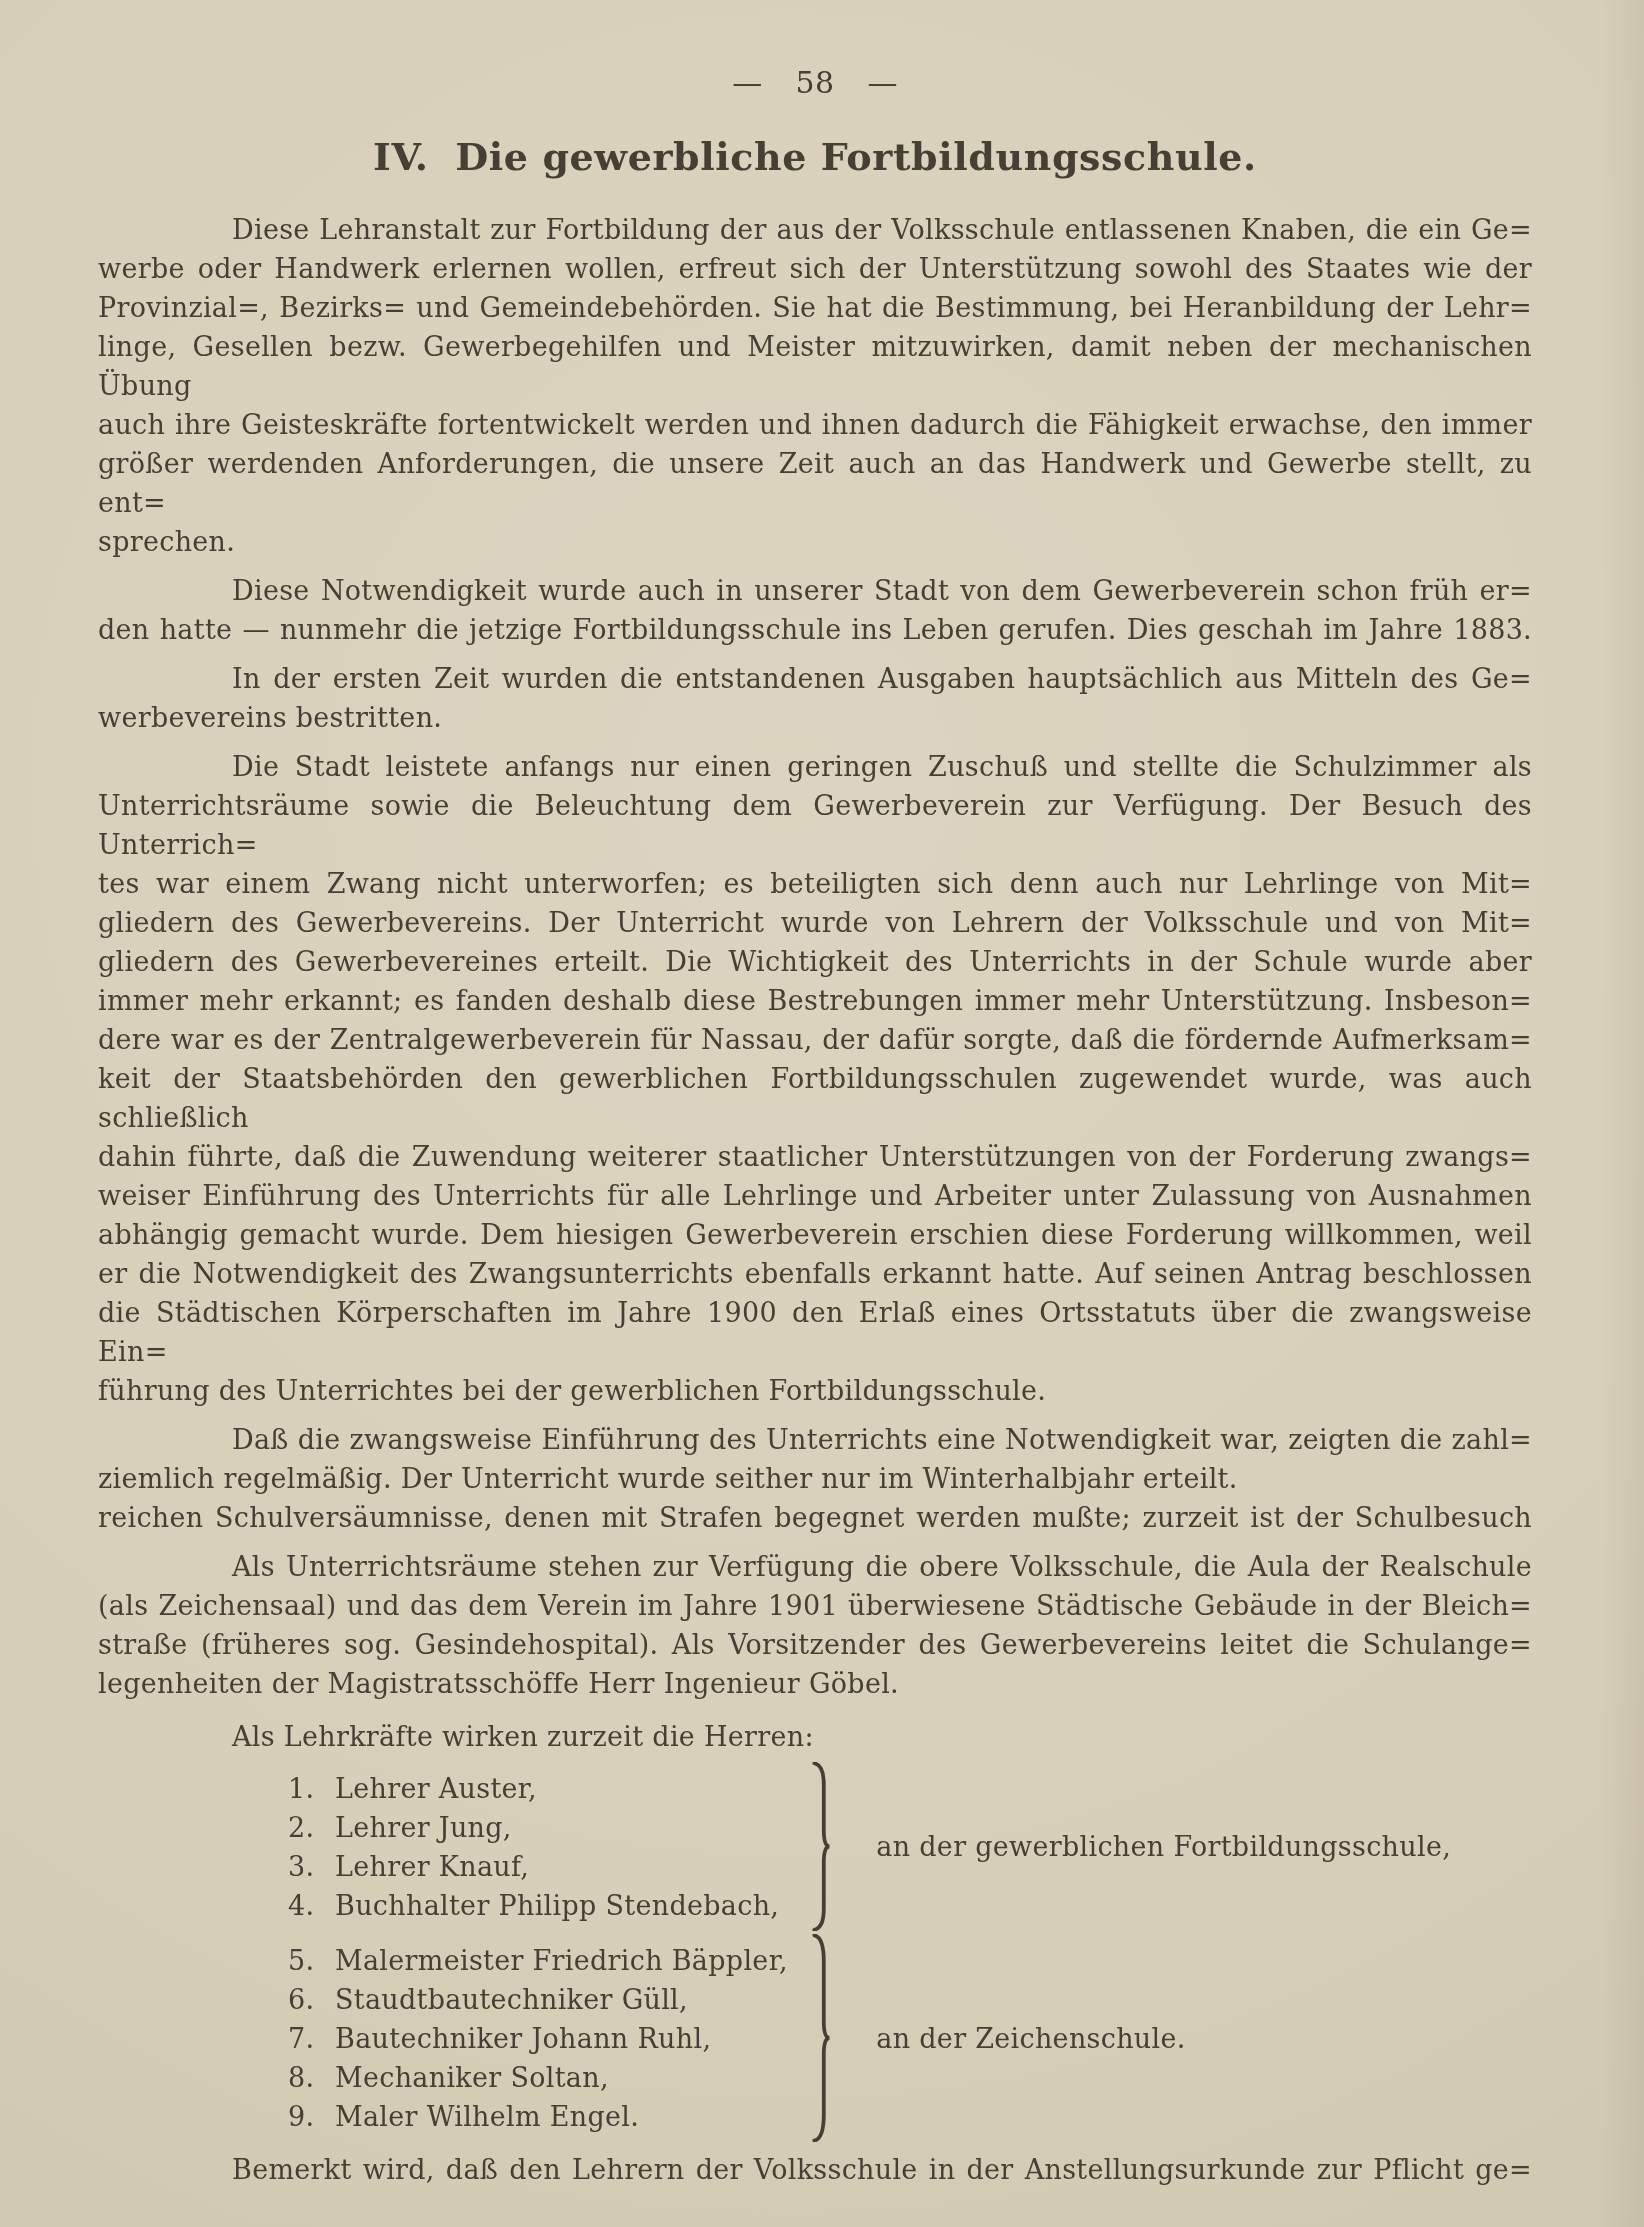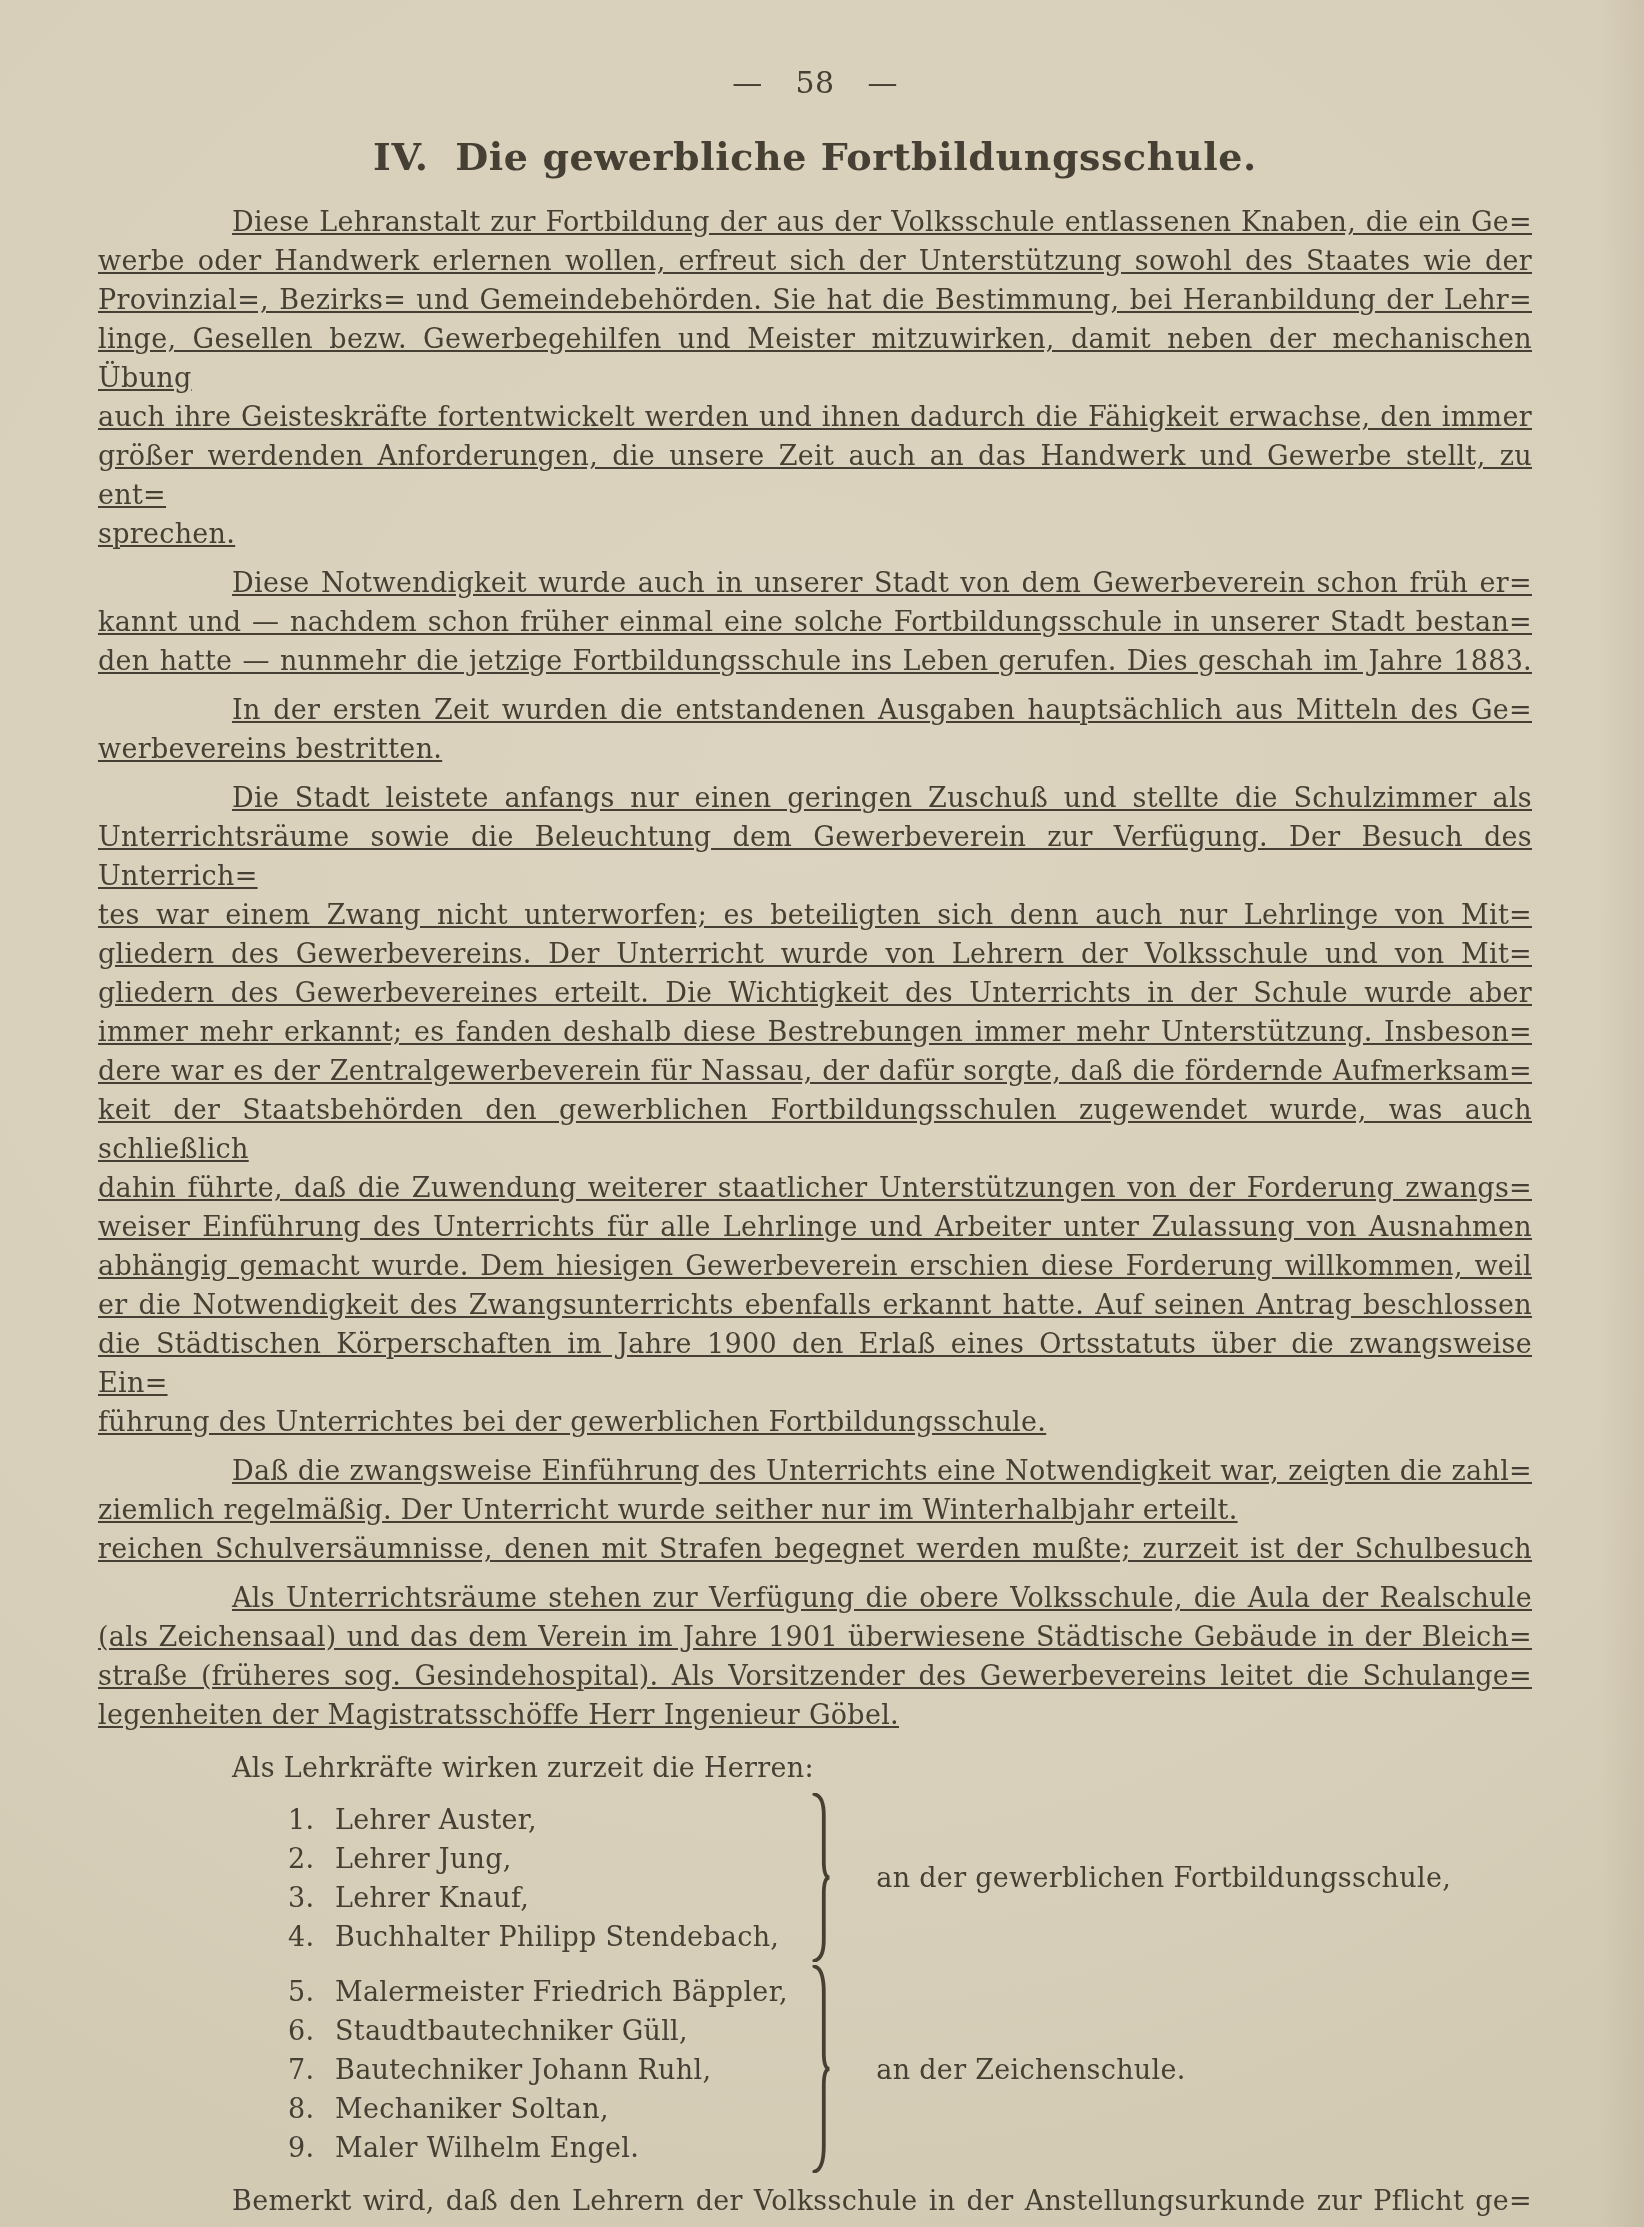--- a/index.html
+++ b/index.html
@@ -44,21 +44,21 @@
   }
   .heading {
     margin: 35px 0 0 0;
     text-align: center;
     font-weight: bold;
     font-size: 38px;
     line-height: 40px;
     letter-spacing: 0.6px;
   }
   .heading .numeral { margin-right: 26.5px; }
-  .paragraphs { margin-top: 25px; text-decoration: underline; }
+  .paragraphs { margin-top: 33px; }
   .paragraph { margin-top: 10px; }
   .paragraph:first-child { margin-top: 0; }
   .line {
     line-height: 39px;
     text-align: justify;
     text-align-last: justify;
   }
   .line.first { padding-left: 134px; }
   .line.last { text-align: right; text-align-last: left; }
   .line.last.jlast { text-align: justify; text-align-last: justify; }
@@ -114,21 +114,20 @@
           <div class="line first">Diese Lehranstalt zur Fortbildung der aus der Volksschule entlassenen Knaben, die ein Ge=</div>
           <div class="line">werbe oder Handwerk erlernen wollen, erfreut sich der Unterstützung sowohl des Staates wie der</div>
           <div class="line">Provinzial=, Bezirks= und Gemeindebehörden. Sie hat die Bestimmung, bei Heranbildung der Lehr=</div>
           <div class="line">linge, Gesellen bezw. Gewerbegehilfen und Meister mitzuwirken, damit neben der mechanischen Übung</div>
           <div class="line">auch ihre Geisteskräfte fortentwickelt werden und ihnen dadurch die Fähigkeit erwachse, den immer</div>
           <div class="line">größer werdenden Anforderungen, die unsere Zeit auch an das Handwerk und Gewerbe stellt, zu ent=</div>
           <div class="line last">sprechen.</div>
         </div>
         <div class="paragraph">
           <div class="line first">Diese Notwendigkeit wurde auch in unserer Stadt von dem Gewerbeverein schon früh er=</div>
-          <div class="line">kannt und — nachdem schon früher einmal eine solche Fortbildungsschule in unserer Stadt bestan=</div>
           <div class="line last jlast">den hatte — nunmehr die jetzige Fortbildungsschule ins Leben gerufen. Dies geschah im Jahre 1883.</div>
         </div>
         <div class="paragraph">
           <div class="line first">In der ersten Zeit wurden die entstandenen Ausgaben hauptsächlich aus Mitteln des Ge=</div>
           <div class="line last">werbevereins bestritten.</div>
         </div>
         <div class="paragraph">
           <div class="line first">Die Stadt leistete anfangs nur einen geringen Zuschuß und stellte die Schulzimmer als</div>
           <div class="line">Unterrichtsräume sowie die Beleuchtung dem Gewerbeverein zur Verfügung. Der Besuch des Unterrich=</div>
           <div class="line">tes war einem Zwang nicht unterworfen; es beteiligten sich denn auch nur Lehrlinge von Mit=</div>

